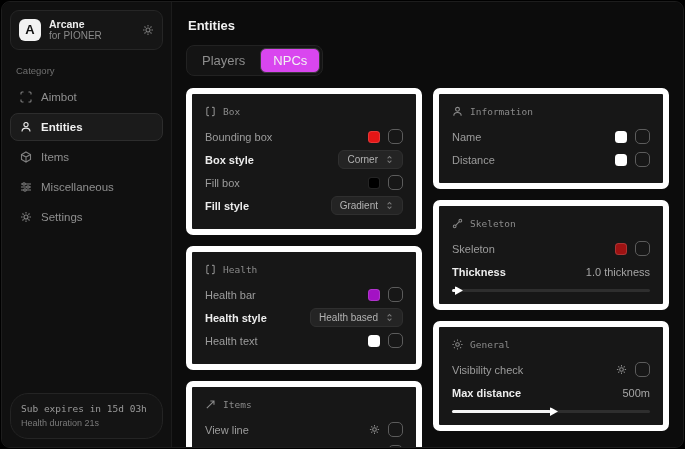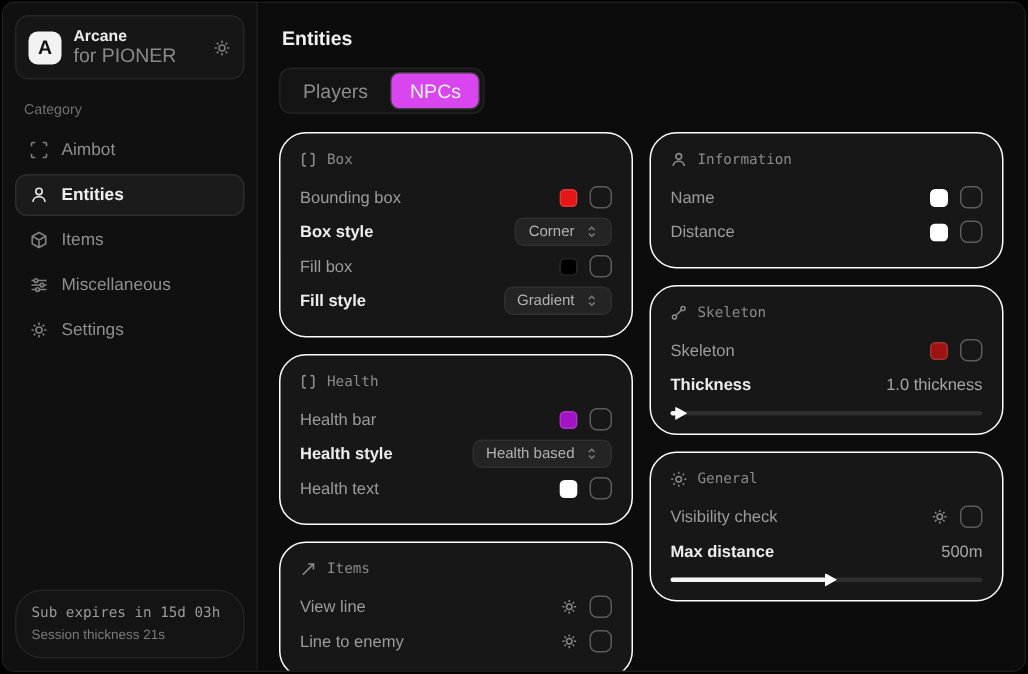--- a/index.html
+++ b/index.html
@@ -17,21 +17,21 @@
     display:flex; align-items:center; gap:8px; background:#161616;
     border:1px solid #262626; border-radius:9px; padding:7px 8px;
   }
   .logo-badge {
     width:22px; height:22px; border-radius:6px; background:#f2f2f2; color:#111;
     font-weight:bold; font-size:13px; display:flex; align-items:center; justify-content:center;
     flex-shrink:0;
   }
   .logo-texts { flex:1; line-height:1.15; }
   .logo-title { color:#ececec; font-size:10.5px; font-weight:bold; }
-  .logo-sub { color:#8a8a8a; font-size:13px; }
+  .logo-sub { color:#8a8a8a; font-size:10px; }
   .icon-btn { color:#7a7a7a; display:flex; align-items:center; justify-content:center; cursor:pointer; }
   .category-label { color:#6f6f6f; font-size:9.5px; margin:15px 6px 7px 6px; }
   .nav { display:flex; flex-direction:column; gap:2px; }
   .nav-item {
     display:flex; align-items:center; gap:9px; color:#8f8f8f; font-size:11.5px;
     padding:7px 9px; border-radius:8px; border:1px solid transparent; cursor:pointer;
   }
   .nav-item .nicon { display:flex; color:#808080; }
   .nav-item.active { background:#1b1b1b; border-color:#2d2d2d; color:#f0f0f0; font-weight:bold; }
   .nav-item.active .nicon { color:#e8e8e8; }
@@ -45,21 +45,21 @@
   .main { flex:1; padding:14px; display:flex; flex-direction:column; background:#0c0c0c; }
   .page-title { color:#f2f2f2; font-size:13px; font-weight:bold; margin:2px 0 12px 2px; }
   .tabs {
     display:inline-flex; gap:2px; background:#141414; border:1px solid #222;
     border-radius:8px; padding:2px; align-self:flex-start; margin-bottom:12px;
   }
   .tab { font-size:13px; color:#8d8d8d; padding:4px 12px; border-radius:6px; cursor:pointer; border:1px solid transparent; }
   .tab.active { background:#d946ef; border-color:#3a3a3a; color:#f2f2f2; }
   .grid { display:grid; grid-template-columns:1fr 1fr; gap:11px; align-items:start; }
   .col { display:flex; flex-direction:column; gap:11px; }
-  .card { background:#171717; border:1px solid #ffffff; border-radius:18px; padding:10px 13px 12px 13px; }
+  .card { background:#171717; border:6px solid #ffffff; border-radius:7px; padding:10px 13px 12px 13px; }
   .card-head { display:flex; align-items:center; gap:7px; margin:2px 0 8px 0; color:#8a8a8a; }
   .card-title { font-family:"DejaVu Sans Mono", monospace; font-size:9.5px; color:#8a8a8a; }
   .row { display:flex; align-items:center; justify-content:space-between; min-height:23px; }
   .row-label { color:#9c9c9c; font-size:11px; }
   .row-label.em { color:#ededed; font-weight:bold; font-size:11px; }
   .controls { display:flex; align-items:center; gap:8px; }
   .swatch { width:12px; height:12px; border-radius:3.5px; border:1px solid rgba(255,255,255,0.14); cursor:pointer; }
   .checkbox { width:15px; height:15px; border-radius:5px; border:1.5px solid #5c5c5c; background:transparent; cursor:pointer; }
   .dropdown {
     display:flex; align-items:center; gap:7px; background:#242424; border:1px solid #2f2f2f;
@@ -144,21 +144,21 @@
             <circle cx="6" cy="6" r="2"></circle>
             <path d="M6 1v1.6M6 9.4V11M1 6h1.6M9.4 6H11M2.5 2.5l1.1 1.1M8.4 8.4l1.1 1.1M9.5 2.5L8.4 3.6M3.6 8.4L2.5 9.5"></path>
           </svg>
         </span>
         <span>Settings</span>
       </div>
     </div>
 
     <div class="sidebar-bottom">
       <div class="sub-expires">Sub expires in 15d 03h</div>
-      <div class="session">Session thickness 21s</div>
+      <div class="session">Health duration 21s</div>
     </div>
   </div>
 
   <div class="main">
     <div class="page-title">Entities</div>
 
     <div class="tabs">
       <div class="tab">Players</div>
       <div class="tab active">NPCs</div>
     </div>

